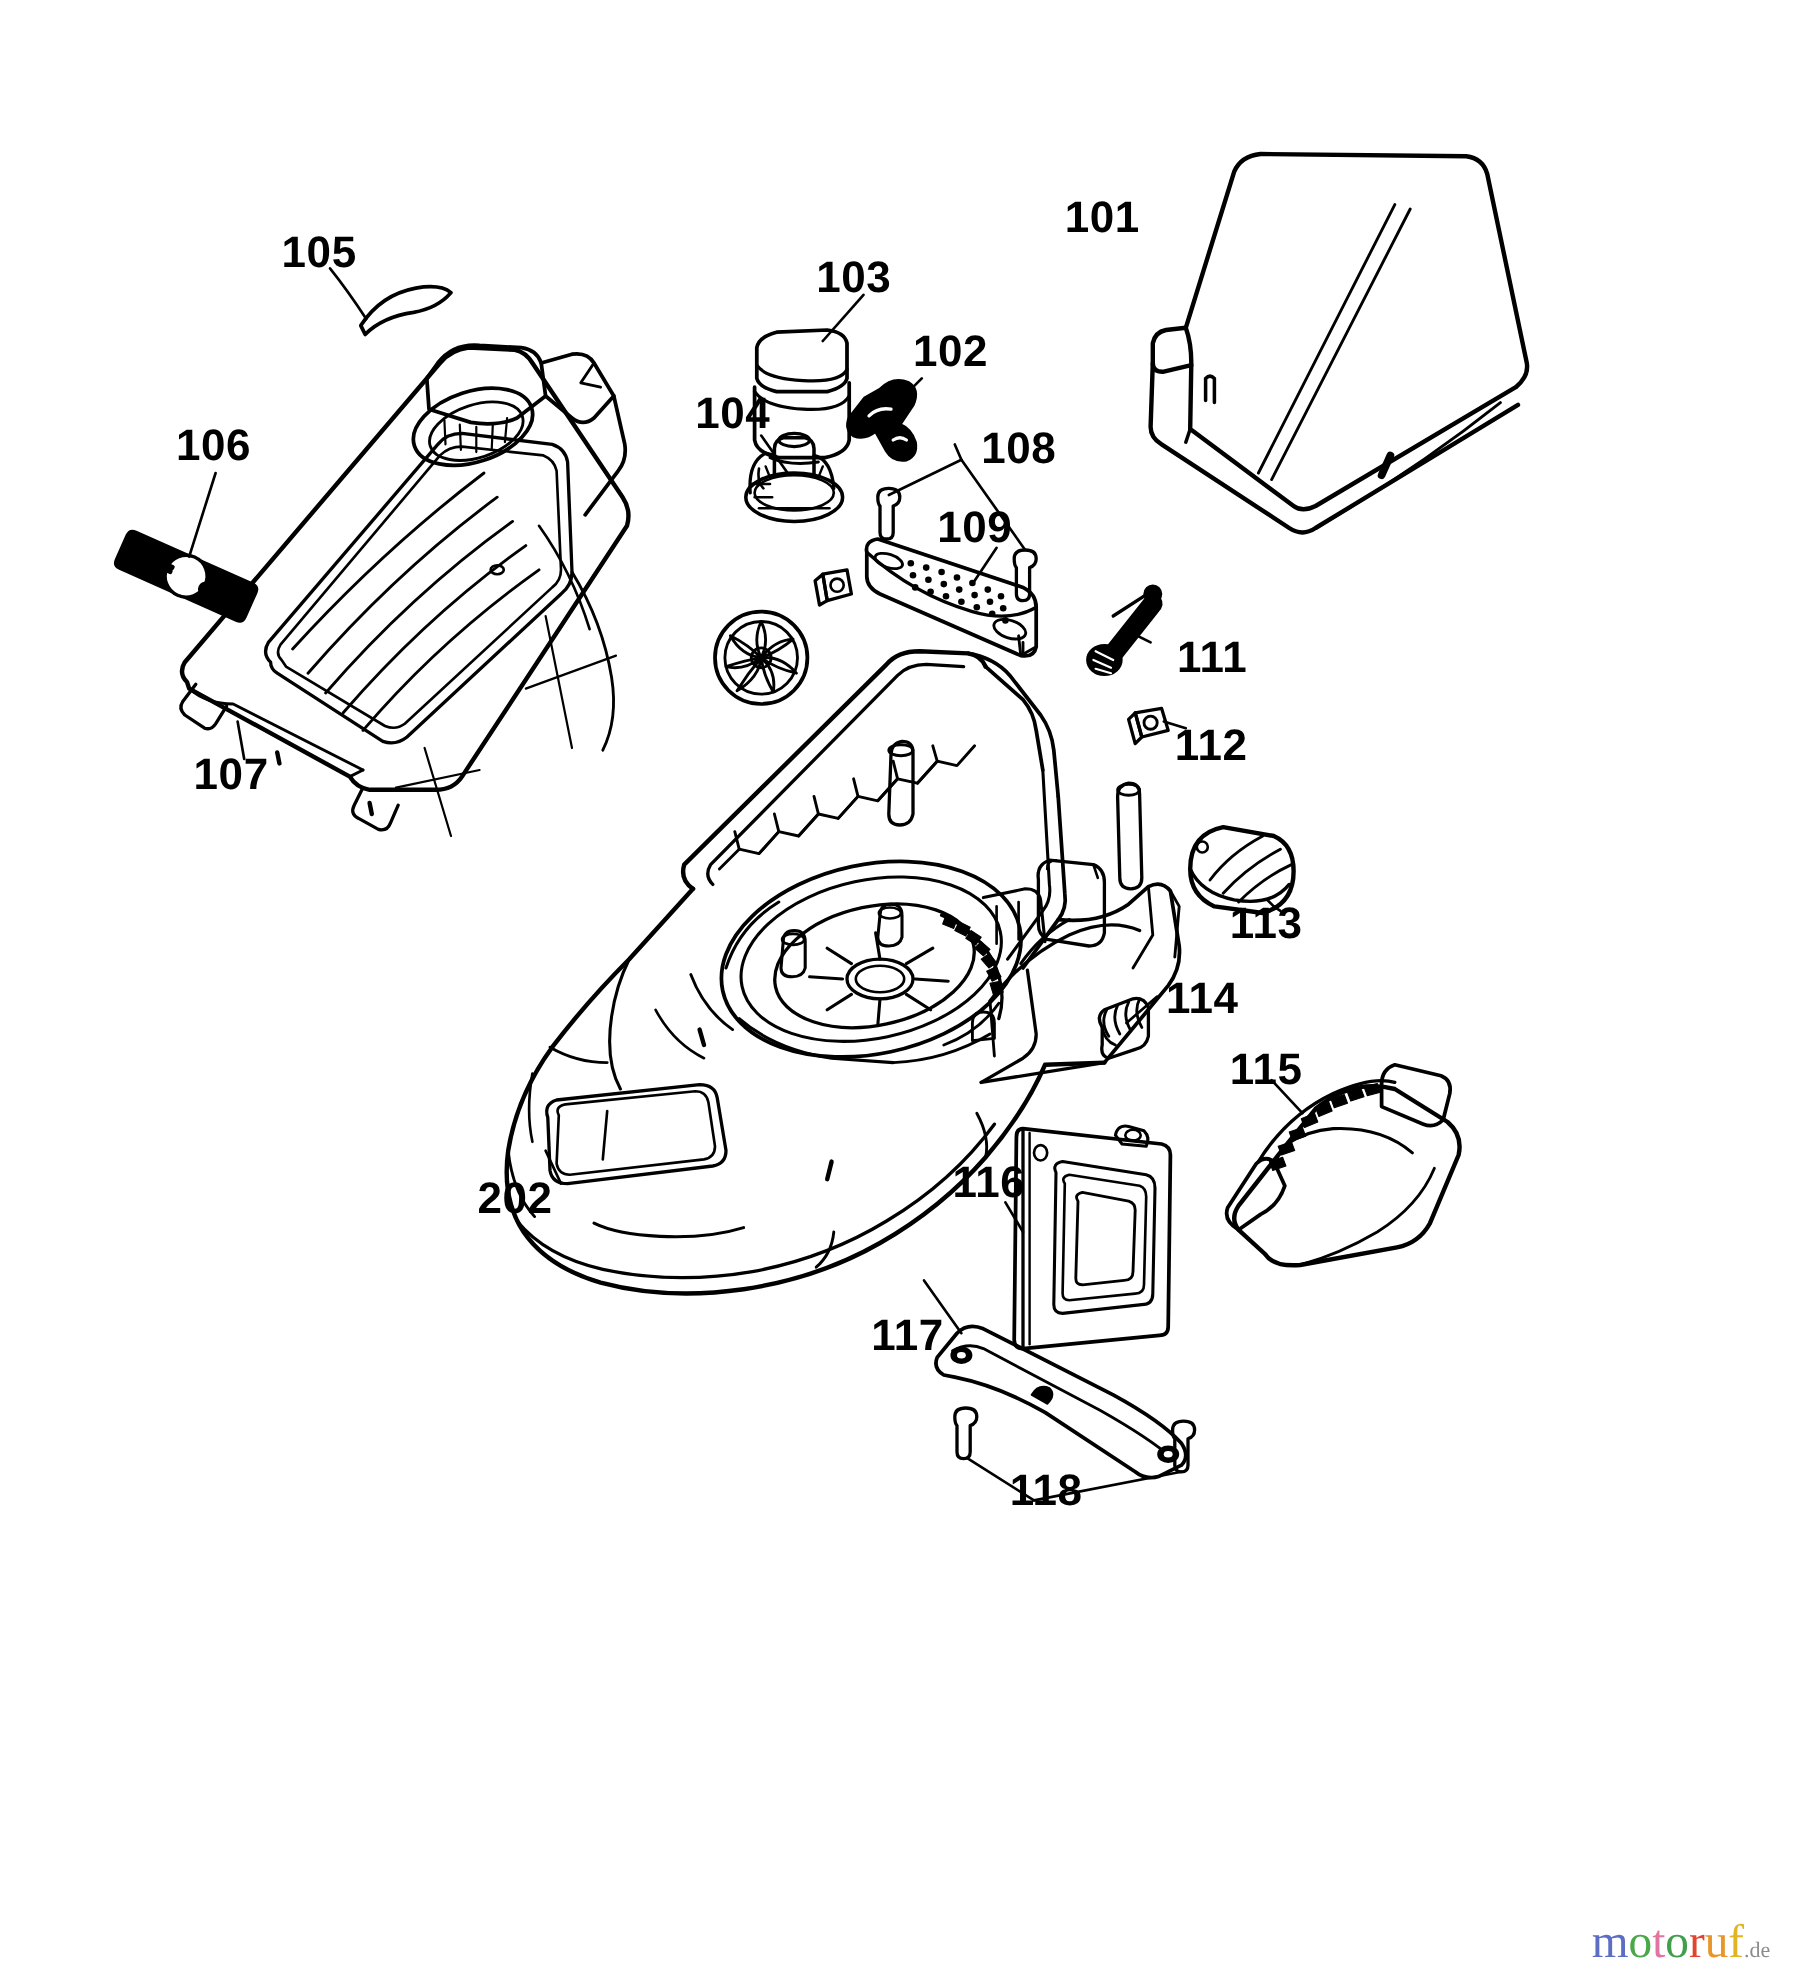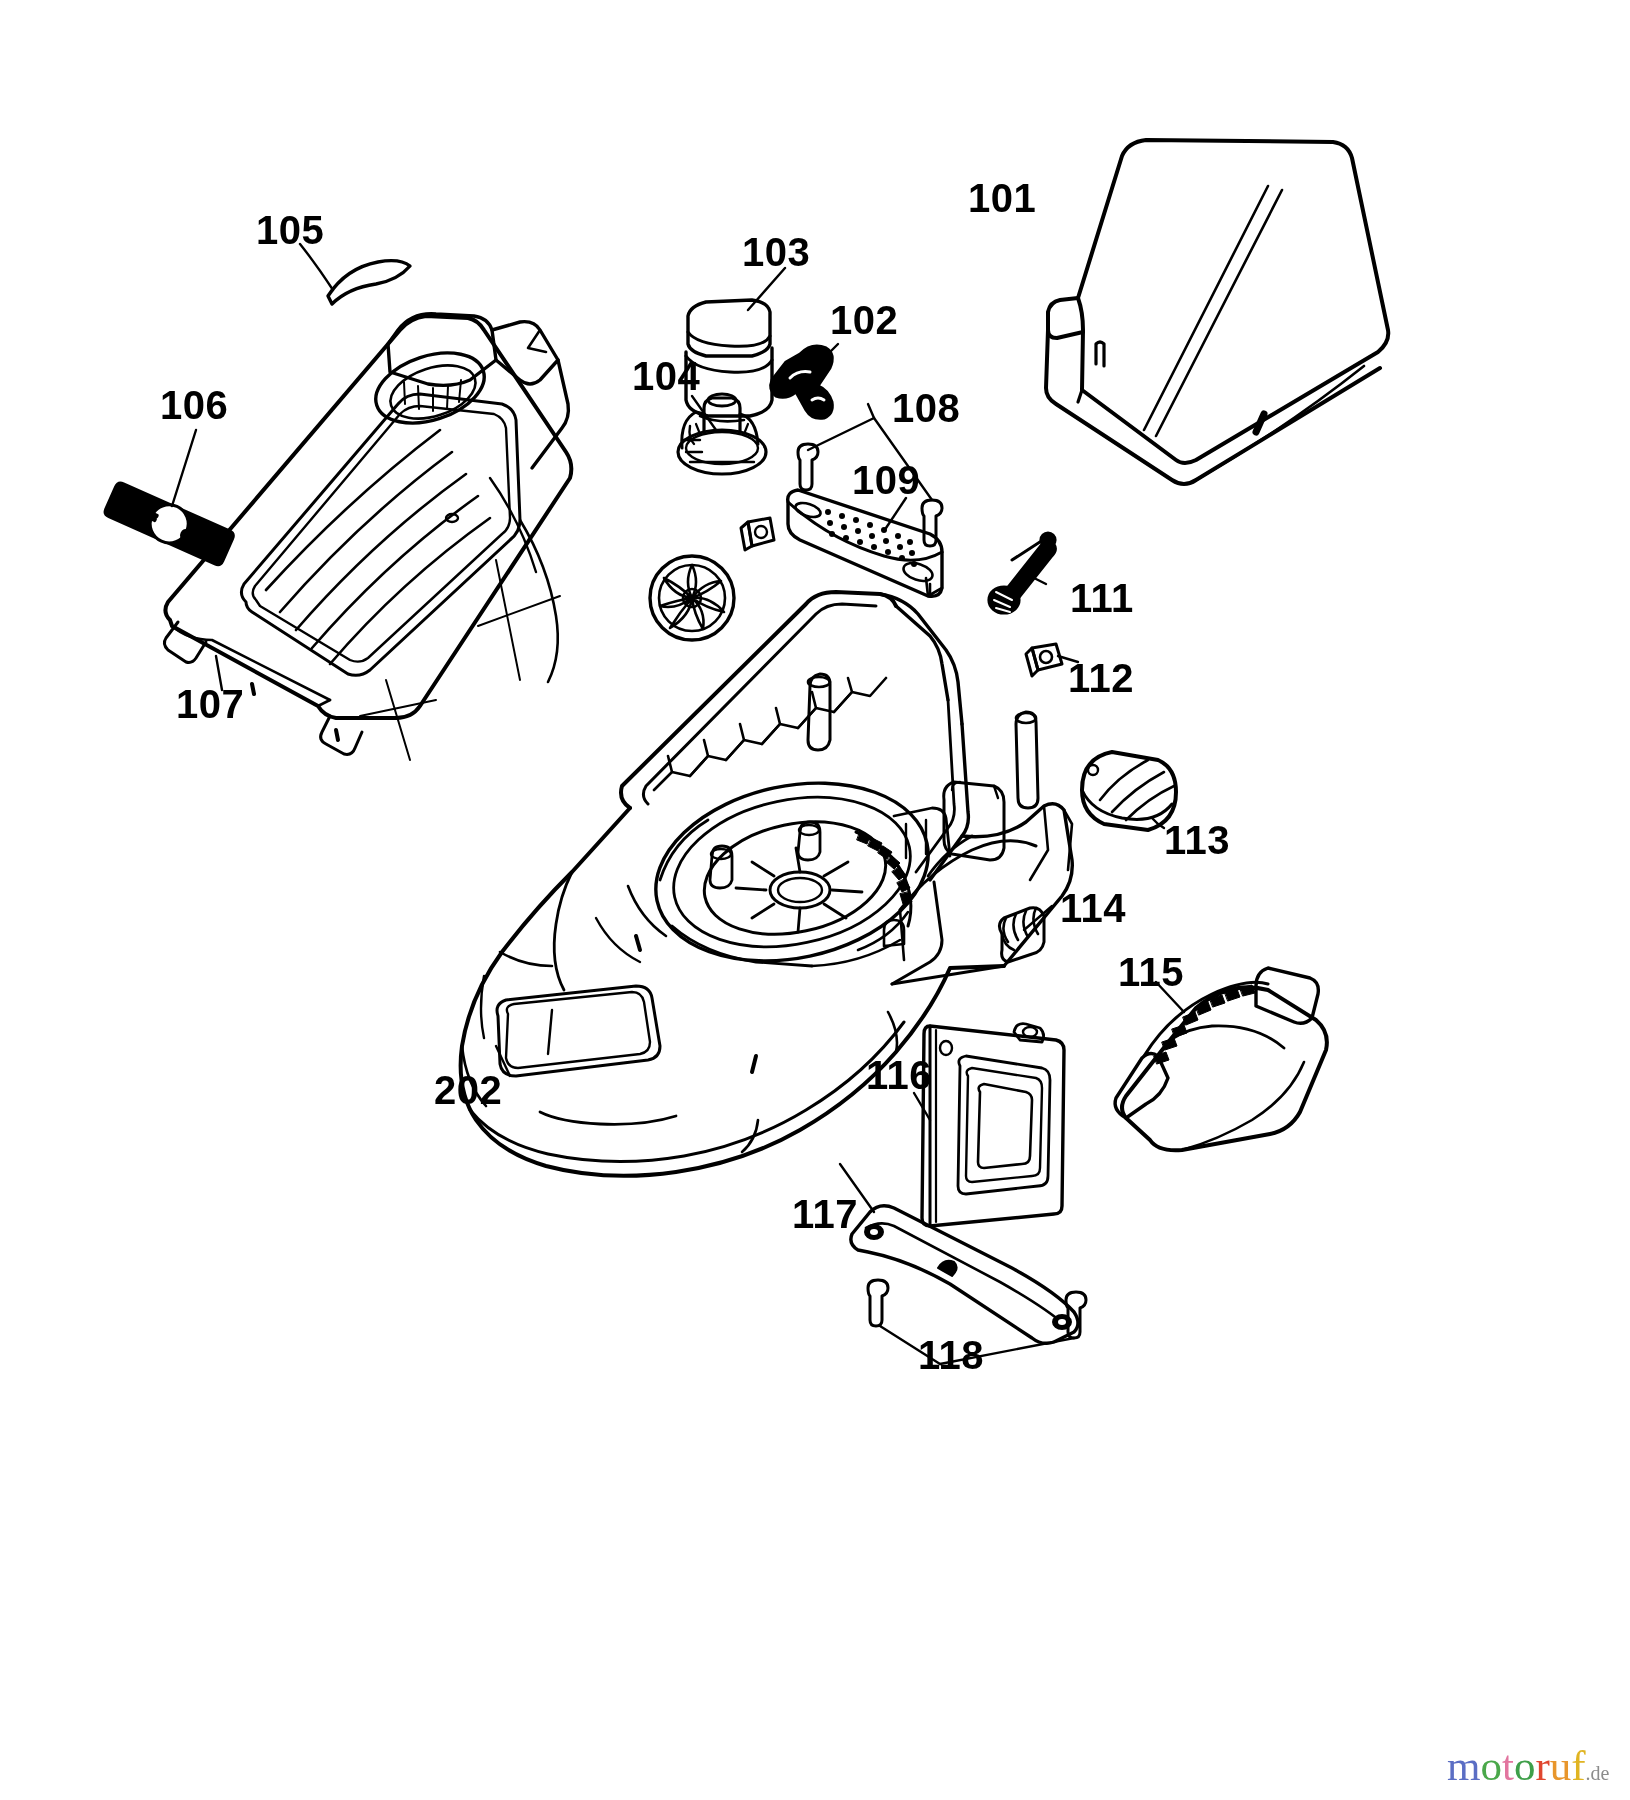--- a/index.html
+++ b/index.html
@@ -458,21 +458,21 @@
 <div class="lbl" style="left:830px;top:300px;">102</div>
 <div class="lbl" style="left:742px;top:232px;">103</div>
 <div class="lbl" style="left:632px;top:356px;">104</div>
 <div class="lbl" style="left:256px;top:210px;">105</div>
 <div class="lbl" style="left:160px;top:385px;">106</div>
 <div class="lbl" style="left:176px;top:684px;">107</div>
 <div class="lbl" style="left:892px;top:388px;">108</div>
 <div class="lbl" style="left:852px;top:460px;">109</div>
 <div class="lbl" style="left:1058px;top:578px;margin-left:12px;">111</div>
 <div class="lbl" style="left:1068px;top:658px;">112</div>
-<div class="lbl" style="left:1164px;top:820px;">113</div>
+<div class="lbl" style="left:1118px;top:820px;">113</div>
 <div class="lbl" style="left:1060px;top:888px;">114</div>
 <div class="lbl" style="left:1118px;top:952px;">115</div>
 <div class="lbl" style="left:866px;top:1055px;">116</div>
 <div class="lbl" style="left:792px;top:1194px;">117</div>
 <div class="lbl" style="left:918px;top:1335px;">118</div>
 <div class="lbl" style="left:434px;top:1070px;">202</div>
 
 <div id="wm"><span style="color: rgb(91, 110, 196);">m</span><span style="color: rgb(74, 168, 74);">o</span><span style="color: rgb(226, 117, 159);">t</span><span style="color: rgb(63, 159, 74);">o</span><span style="color: rgb(224, 70, 47);">r</span><span style="color: rgb(232, 150, 44);">u</span><span style="color: rgb(224, 180, 34);">f</span><span class="de" style="color: rgb(140, 140, 140);">.de</span></div>
 
 </div>

